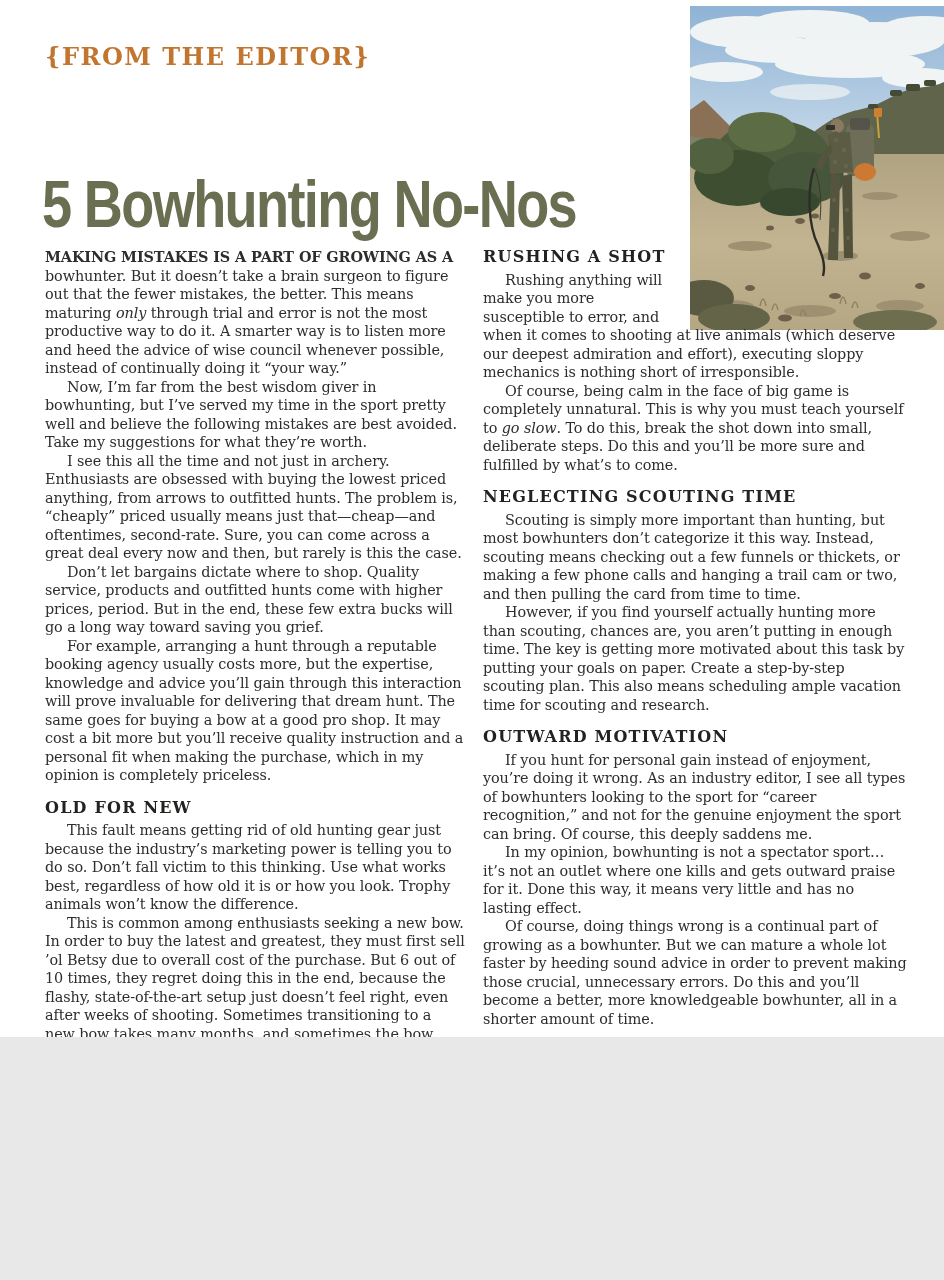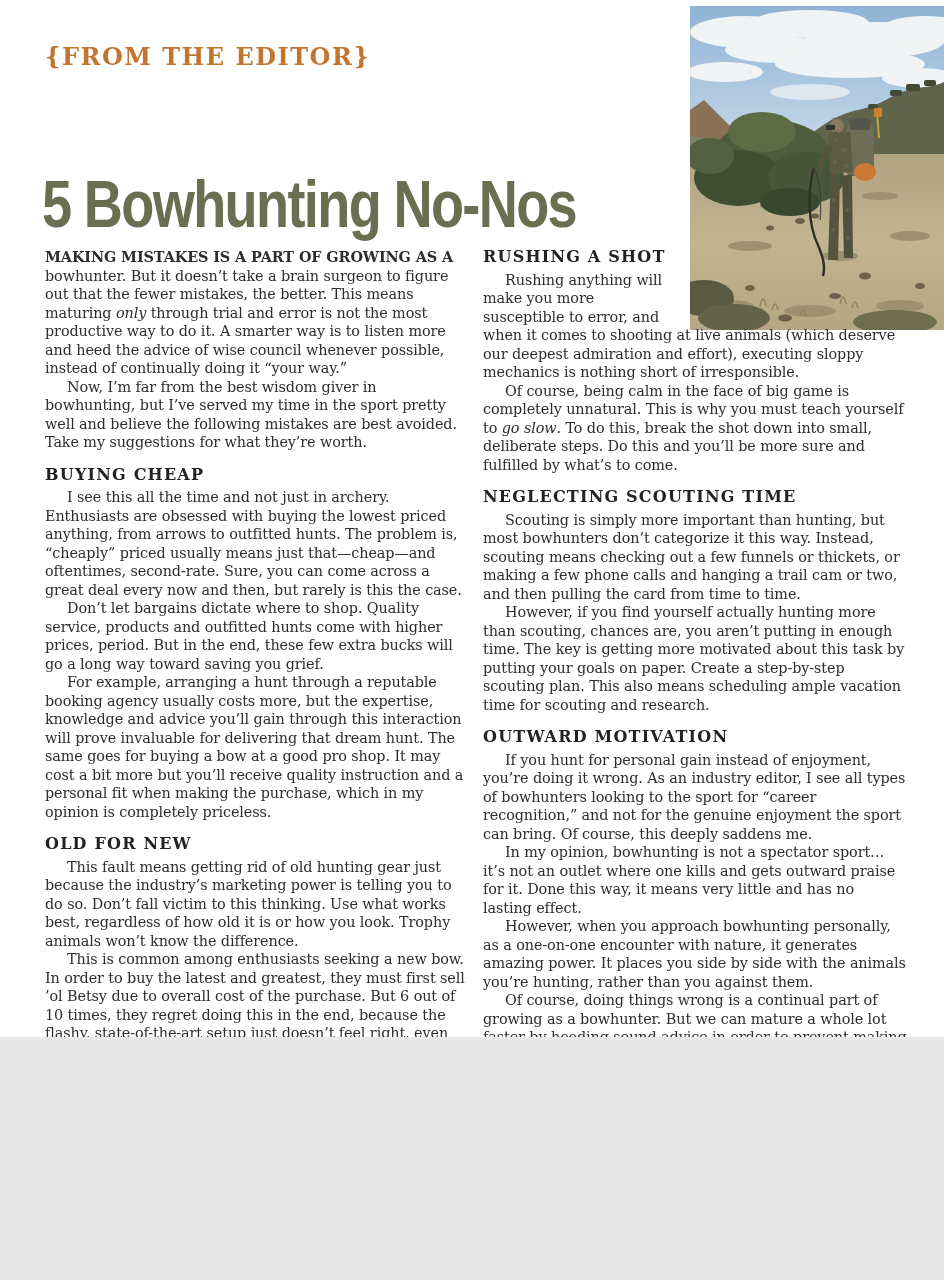--- a/index.html
+++ b/index.html
@@ -171,21 +171,20 @@
       <path d="M70,300 q3,-14 6,0 M82,304 q3,-12 6,0 M150,298 q3,-14 6,0 M162,302 q3,-12 6,0 M110,310 q3,-12 6,0" stroke="#8f835f" stroke-width="1.5" fill="none"></path>
     </g>
   </svg>
 
   <div class="headline">5 Bowhunting No-Nos</div>
 
   <div class="col col-left">
     <div>
         <p class="para noindent"><span class="b">MAKING MISTAKES IS A PART OF GROWING AS A </span><span>bowhunter. But it doesn’t take a brain surgeon to figure out that the fewer mistakes, the better. This means maturing </span><span class="i">only</span><span> through trial and error is not the most productive way to do it. A smarter way is to listen more and heed the advice of wise council whenever possible, instead of continually doing it “your way.”</span></p>
         <p class="para"><span>Now, I’m far from the best wisdom giver in bowhunting, but I’ve served my time in the sport pretty well and believe the following mistakes are best avoided. Take my suggestions for what they’re worth.</span></p>
-        <div class="section-heading">BUYING CHEAP</div>
         <p class="para"><span>I see this all the time and not just in archery. Enthusiasts are obsessed with buying the lowest priced anything, from arrows to outfitted hunts. The problem is, “cheaply” priced usually means just that—cheap—and oftentimes, second-rate. Sure, you can come across a great deal every now and then, but rarely is this the case.</span></p>
         <p class="para"><span>Don’t let bargains dictate where to shop. Quality service, products and outfitted hunts come with higher prices, period. But in the end, these few extra bucks will go a long way toward saving you grief.</span></p>
         <p class="para"><span>For example, arranging a hunt through a reputable booking agency usually costs more, but the expertise, knowledge and advice you’ll gain through this interaction will prove invaluable for delivering that dream hunt. The same goes for buying a bow at a good pro shop. It may cost a bit more but you’ll receive quality instruction and a personal fit when making the purchase, which in my opinion is completely priceless.</span></p>
         <div class="section-heading">OLD FOR NEW</div>
         <p class="para"><span>This fault means getting rid of old hunting gear just because the industry’s marketing power is telling you to do so. Don’t fall victim to this thinking. Use what works best, regardless of how old it is or how you look. Trophy animals won’t know the difference.</span></p>
         <p class="para"><span>This is common among enthusiasts seeking a new bow. In order to buy the latest and greatest, they must first sell ’ol Betsy due to overall cost of the purchase. But 6 out of 10 times, they regret doing this in the end, because the flashy, state-of-the-art setup just doesn’t feel right, even after weeks of shooting. Sometimes transitioning to a new bow takes many months, and sometimes the bow may just not work out at all. Either way, don’t ever get rid of a perfect-shooting bow for a new one. Certainly buy a new bow when you can, but hold onto your old rig at least for several months before selling it. If not, you may find yourself “stuck” and losing confidence with an inferior shooter.</span></p>
       </div>
   </div>
 
   <div class="col col-right">
@@ -193,21 +192,20 @@
     <div>
         <div class="section-heading">RUSHING A SHOT</div>
         <p class="para"><span>Rushing anything will make you more susceptible to error, and when it comes to shooting at live animals (which deserve our deepest admiration and effort), executing sloppy mechanics is nothing short of irresponsible.</span></p>
         <p class="para"><span>Of course, being calm in the face of big game is completely unnatural. This is why you must teach yourself to </span><span class="i">go slow</span><span>. To do this, break the shot down into small, deliberate steps. Do this and you’ll be more sure and fulfilled by what’s to come.</span></p>
         <div class="section-heading">NEGLECTING SCOUTING TIME</div>
         <p class="para"><span>Scouting is simply more important than hunting, but most bowhunters don’t categorize it this way. Instead, scouting means checking out a few funnels or thickets, or making a few phone calls and hanging a trail cam or two, and then pulling the card from time to time.</span></p>
         <p class="para"><span>However, if you find yourself actually hunting more than scouting, chances are, you aren’t putting in enough time. The key is getting more motivated about this task by putting your goals on paper. Create a step-by-step scouting plan. This also means scheduling ample vacation time for scouting and research.</span></p>
         <div class="section-heading">OUTWARD MOTIVATION</div>
         <p class="para"><span>If you hunt for personal gain instead of enjoyment, you’re doing it wrong. As an industry editor, I see all types of bowhunters looking to the sport for “career recognition,” and not for the genuine enjoyment the sport can bring. Of course, this deeply saddens me.</span></p>
         <p class="para"><span>In my opinion, bowhunting is not a spectator sport… it’s not an outlet where one kills and gets outward praise for it. Done this way, it means very little and has no lasting effect.</span></p>
-        <p class="para"><span>However, when you approach bowhunting personally, as a one-on-one encounter with nature, it generates amazing power. It places you side by side with the animals you’re hunting, rather than you against them.</span></p>
         <p class="para"><span>Of course, doing things wrong is a continual part of growing as a bowhunter. But we can mature a whole lot faster by heeding sound advice in order to prevent making those crucial, unnecessary errors. Do this and you’ll become a better, more knowledgeable bowhunter, all in a shorter amount of time.</span></p>
       </div>
   </div>
 
   <svg class="signature" viewBox="0 0 280 118" aria-hidden="true">
     <g fill="none" stroke="#b03a31" stroke-width="2.4" stroke-linecap="round">
       <path d="M14,110 C30,94 58,66 84,40 C98,26 112,14 120,12 C130,10 122,30 110,52 C100,70 90,84 96,87 C105,91 116,74 126,62"></path>
       <path d="M138,70 C146,50 160,28 174,22 C188,16 184,38 176,56 C170,70 166,84 175,82 C186,79 196,66 204,56"></path>
       <path d="M196,66 C212,52 228,44 248,36"></path>
       <path d="M58,96 C120,82 190,52 262,24"></path>

